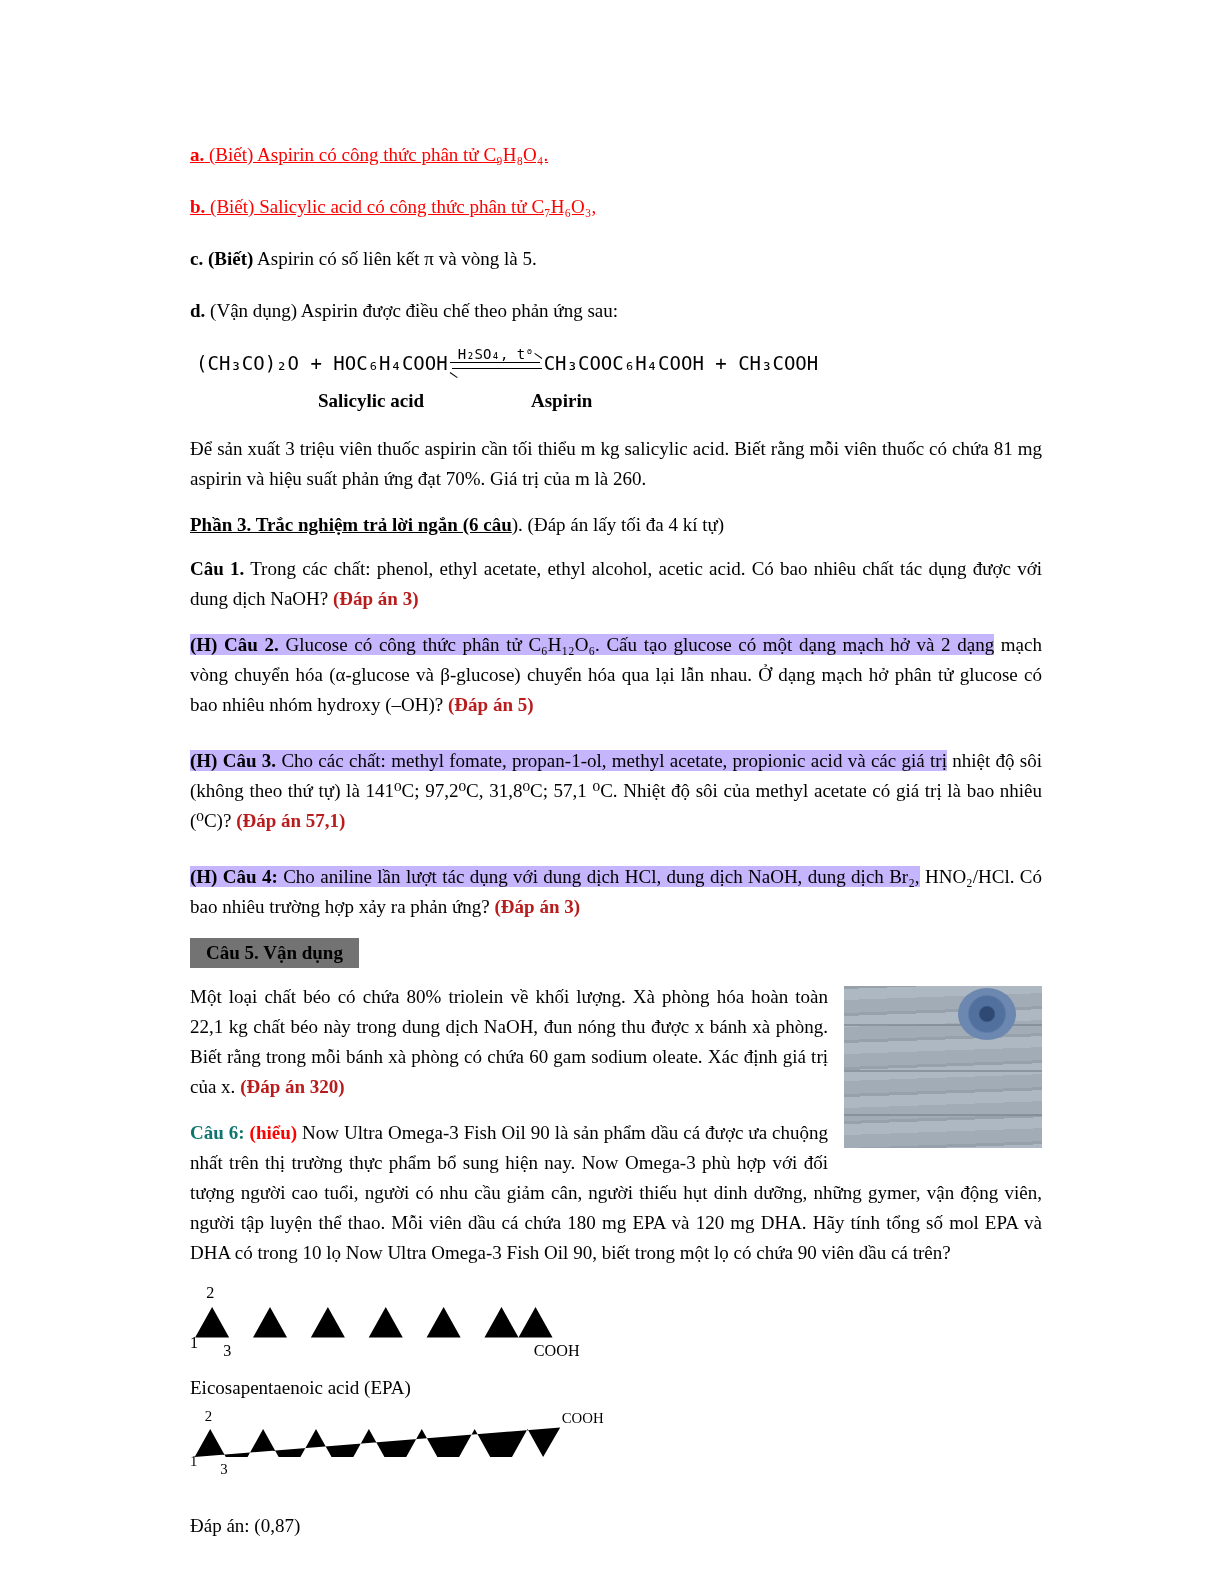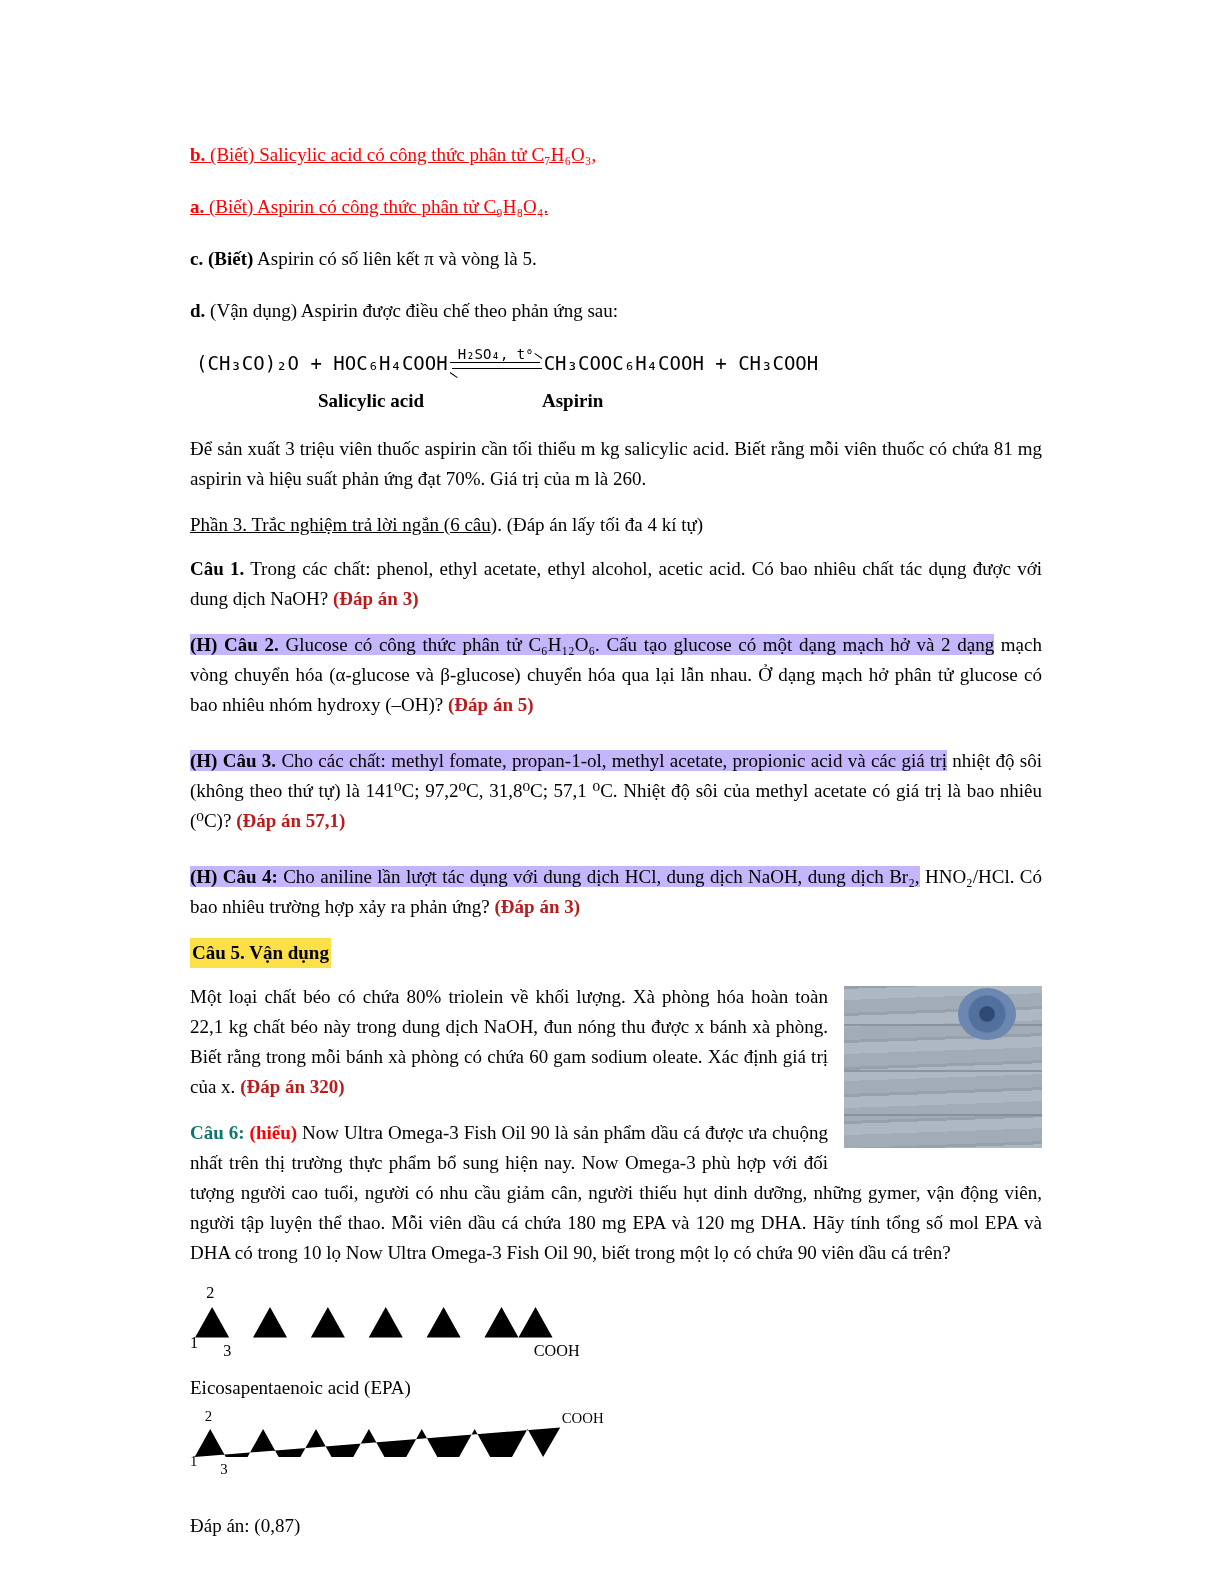--- a/index.html
+++ b/index.html
@@ -28,28 +28,28 @@
     margin:0 2px;position:relative;top:-3px;
   }
   .rxn-cond{font-size:14px;line-height:11px;font-family:"DejaVu Sans Mono",monospace;}
   .rxn-sym{width:92px;height:12px;position:relative;display:block;}
   .rxn-sym:before{content:"";position:absolute;left:0;right:2px;top:2px;border-top:1.6px solid #000;}
   .rxn-sym:after{content:"";position:absolute;left:2px;right:0;top:8px;border-top:1.6px solid #000;}
   .rxn-sym .h1{position:absolute;right:0;top:-2px;width:9px;height:0;border-top:1.6px solid #000;transform:rotate(35deg);transform-origin:right center;}
   .rxn-sym .h2{position:absolute;left:0;top:12px;width:9px;height:0;border-top:1.6px solid #000;transform:rotate(35deg);transform-origin:left center;}
   .eq-labels{position:relative;height:34px;margin-top:8px;margin-bottom:14px;font-weight:bold;font-size:19px;}
   .eq-label-left{position:absolute;left:128px;text-align:center;}
-  .eq-label-right{position:absolute;left:352px;}
+  .eq-label-right{position:absolute;left:341px;}
   
   .phan3{margin:4px 0 14px 0;}
-  .phan3 .u{font-weight:normal;text-decoration:underline;}
+  .phan3 .u{font-weight:bold;text-decoration:underline;}
   
   .ans{color:#b91c1c;font-weight:bold;}
   .hl-green{background:#c4b5fd;}
-  .hl-yellow{background:#fde047;display:inline-block;padding:0 2px;}
+  .hl-yellow{background:#737373;display:inline-block;padding:0 16px;}
   .cau3{margin-bottom:26px;margin-top:26px;}
   .cau5-head{margin:10px 0 14px 0;font-weight:bold;}
   .blue{color:#0f766e;font-weight:bold;}
   .redb{color:#ff0000;font-weight:bold;}
   
   .soap-photo{
     float:right;width:198px;height:162px;margin:4px 0 8px 16px;
     position:relative;overflow:hidden;
     background:
       repeating-linear-gradient(178deg,#97a1ab 0 3px,#aeb8c2 3px 14px,#a2acb6 14px 27px),
@@ -82,23 +82,23 @@
   .st-txt{font-family:"Liberation Serif",serif;font-size:17px;fill:#000;}
   .st-txt.cooh{font-size:19px;}
   .final-ans{margin-top:30px;color:#ff0000;font-weight:bold;}
   .bottom-bar{position:absolute;left:0;right:0;bottom:0;height:9px;background:#000;}
 </style>
 </head>
 <body>
 
 <div class="content">
 
+  <p class="abcd red-underline"><b>a.</b><span> (Biết) Aspirin có công thức phân tử C₉H₈O₄.</span></p>
+
   <p class="abcd red-underline"><b>b.</b><span> (Biết) Salicylic acid có công thức phân tử C₇H₆O₃,</span></p>
-
-  <p class="abcd red-underline"><b>a.</b><span> (Biết) Aspirin có công thức phân tử C₉H₈O₄.</span></p>
 
   <p class="abcd"><b>c. (Biết)</b><span> Aspirin có số liên kết π và vòng là 5.</span></p>
 
   <p class="abcd"><b>d.</b><span> (Vận dụng) Aspirin được điều chế theo phản ứng sau:</span></p>
 
   <div class="equation">
     <span>(CH₃CO)₂O  +  HOC₆H₄COOH</span>
     <span class="rxn-arrow">
       <span class="rxn-cond">H₂SO₄, t⁰</span>
       <span class="rxn-sym">

